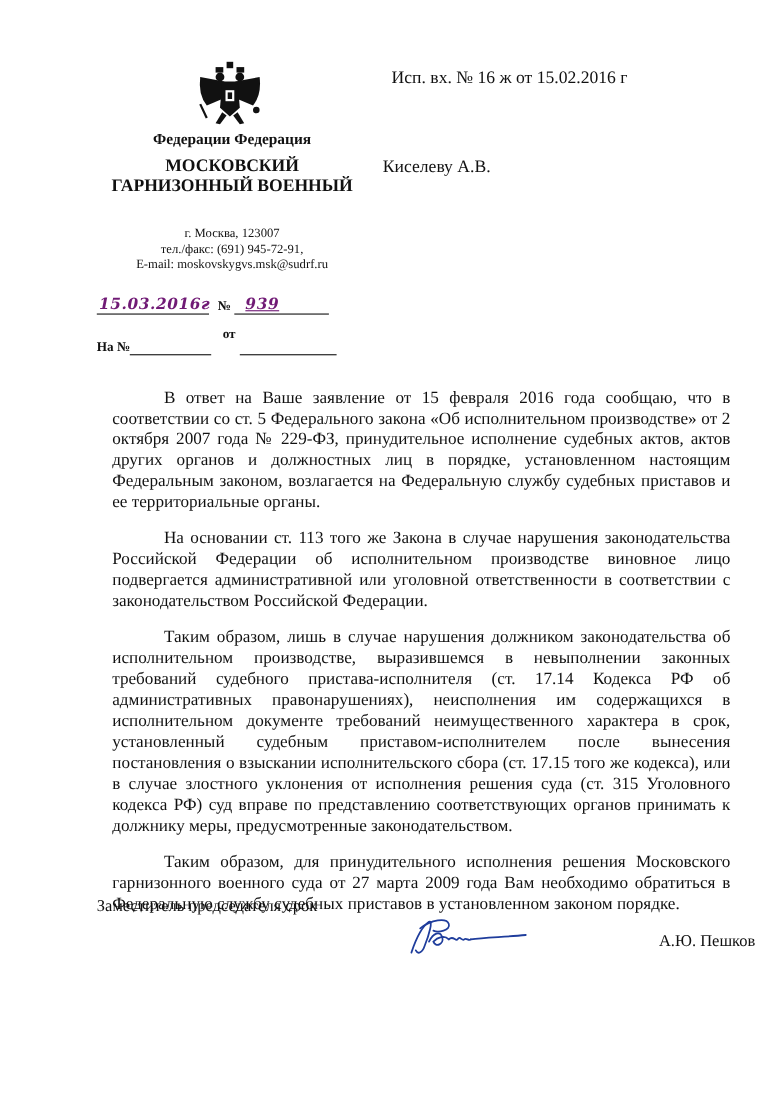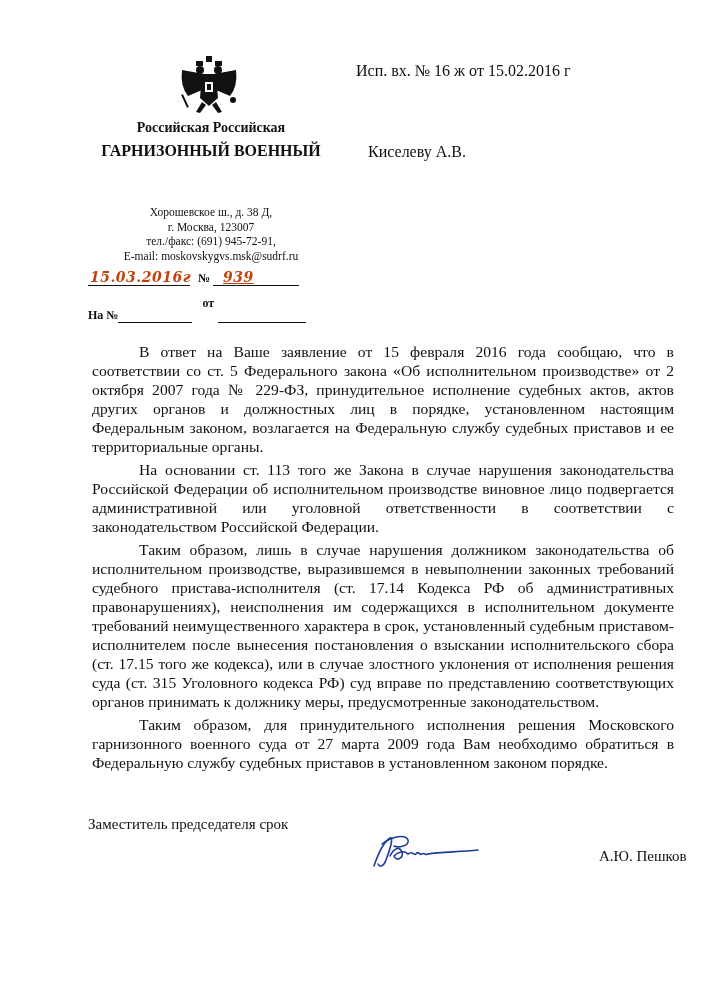--- a/index.html
+++ b/index.html
@@ -8,29 +8,29 @@
 
     
     .emblem { left: 178px; top: 56px; width: 62px; height: 60px; }
     .hdr-left { left: 86px; width: 250px; text-align: center; }
     .rf { top: 120px; font-size: 14px; font-weight: bold; }
     .court { top: 141px; font-size: 16px; font-weight: bold; line-height: 19px; }
     .addr { top: 205px; font-size: 11.5px; line-height: 14.5px; }
 
     .reg-row { left: 88px; font-size: 12px; font-weight: bold; display: flex; align-items: flex-end; }
     .reg-line { border-bottom: 1px solid #111; display: inline-block; height: 15px; position: relative; }
-    .hand { font-family: "DejaVu Serif", serif; font-style: italic; color: #c2410c; font-size: 14px; position: absolute; bottom: 0px; left: 2px; white-space: nowrap; letter-spacing: 0.5px; }
+    .hand { font-family: "DejaVu Serif", serif; font-style: italic; color: #701a75; font-size: 14px; position: absolute; bottom: 0px; left: 2px; white-space: nowrap; letter-spacing: 0.5px; }
 
     
     .isp { left: 356px; top: 62px; font-size: 16px; }
-    .addressee { left: 368px; top: 143px; font-size: 16px; }
+    .addressee { left: 348px; top: 143px; font-size: 16px; }
 
     
     .body { left: 88px; width: 590px; top: 338px; font-size: 15.6px; line-height: 19px; text-align: justify; }
-    .body p { margin: 4px; text-indent: 47px; }
+    .body p { margin: 14px; text-indent: 47px; }
 
     .sign-title { left: 88px; top: 816px; font-size: 15px; }
     .sign-name { left: 599px; top: 848px; font-size: 15px; }
     .signature { left: 368px; top: 832px; width: 120px; height: 40px; }
   </style>
 </head>
 <body>
 
 <svg class="abs emblem" viewBox="0 0 62 60">
   <g fill="#111">
@@ -50,28 +50,28 @@
     <path d="M24 46 L18 56 L22 57 L28 49 Z"></path>
     <path d="M38 46 L44 56 L40 57 L34 49 Z"></path>
 
     <rect x="6" y="38" width="2" height="14" transform="rotate(-25 7 45)"></rect>
     <circle cx="55" cy="44" r="3"></circle>
   </g>
   <rect x="27" y="26" width="8" height="10" fill="#fff"></rect>
   <rect x="29" y="28" width="4" height="6" fill="#111"></rect>
 </svg>
 
-<div class="abs hdr-left rf">Российская Российская</div>
+<div class="abs hdr-left rf">Федерации Федерация</div>
 
 <div class="abs hdr-left court">
+  <div>МОСКОВСКИЙ</div>
   <div>ГАРНИЗОННЫЙ ВОЕННЫЙ</div>
 </div>
 
 <div class="abs hdr-left addr">
-  <div>Хорошевское ш., д. 38 Д,</div>
   <div>г. Москва, 123007</div>
   <div>тел./факс: (691) 945-72-91,</div>
   <div>E-mail: moskovskygvs.msk@sudrf.ru</div>
 </div>
 
 <div class="abs reg-row" style="top:270px;">
   <span class="reg-line" style="width:102px;">
     <span class="hand">15.03.2016г</span>
   </span>
   <span style="margin:0 3px 0 8px;">№</span>

